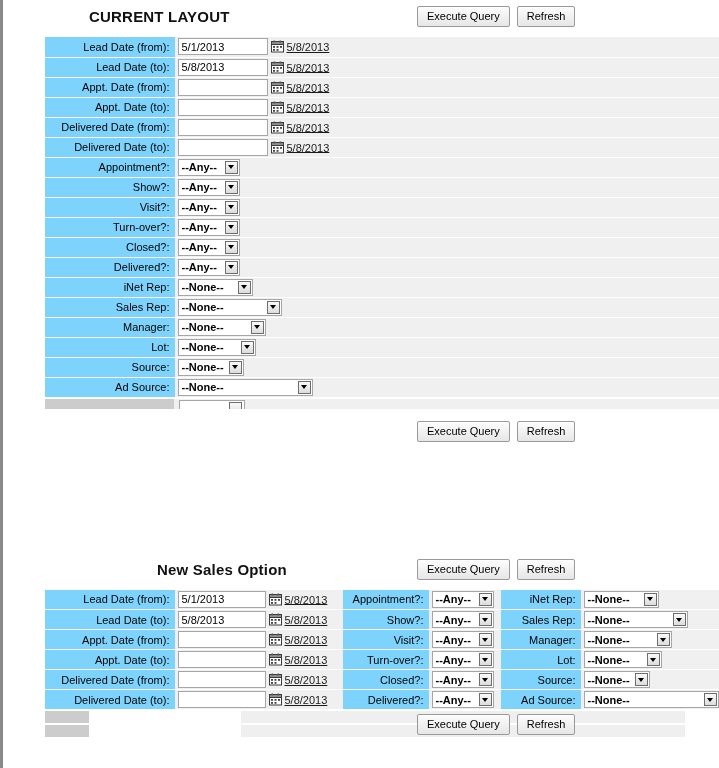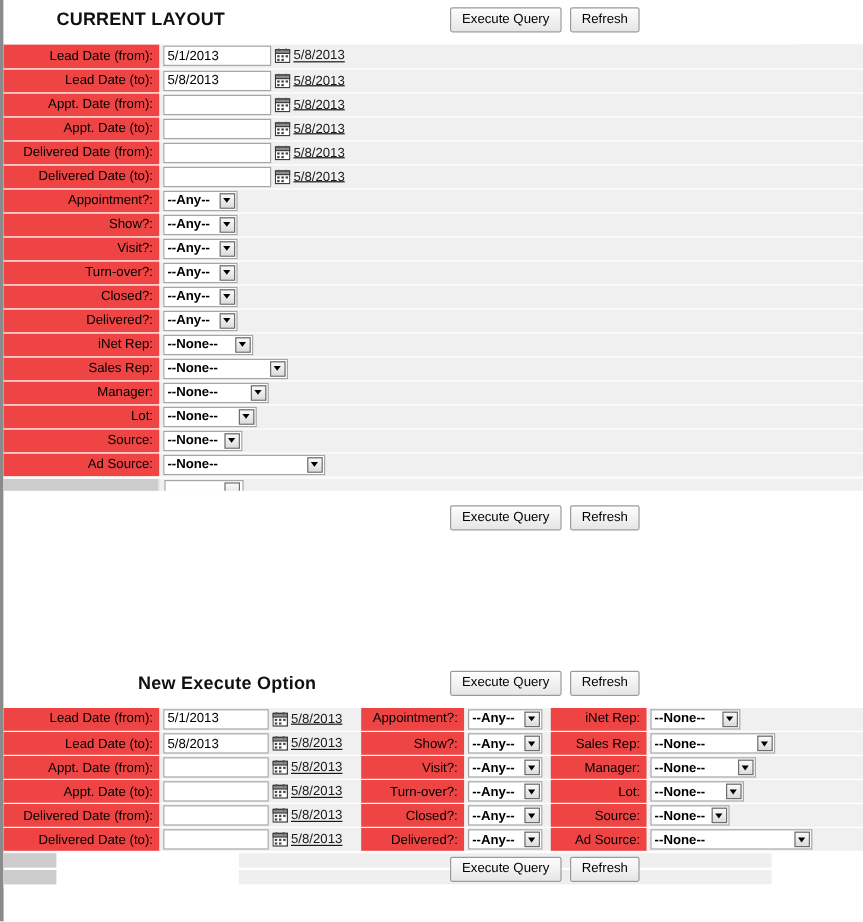--- a/index.html
+++ b/index.html
@@ -13,21 +13,21 @@
     overflow: hidden;
   }
   .page {
     position: relative;
     width: 719px; height: 768px;
     border-left: 3px solid #8a8a8a;
     background: #ffffff;
   }
 
   
-  .section { position: relative; width: 660px; }
+  .section { position: relative; width: 660px; margin-left: 42px; }
 
   .section-head {
     position: relative;
     height: 37px;
     background: #ffffff;
   }
   .section-title {
     position: absolute;
     left: 44px; top: 8px;
     font-size: 15px;
@@ -66,21 +66,21 @@
     background: #f0f0f0;
   }
   .ftable tr { height: 20px; }
   .ftable td {
     padding: 0;
     vertical-align: middle;
     background: #f0f0f0;
     border-bottom: 1px solid #ffffff;
   }
   td.lbl {
-    background: #ef4444;
+    background: #7dd3fc;
     text-align: right;
     padding-right: 5px;
     font-size: 11px;
     color: #000;
     white-space: nowrap;
     border-right: 1px solid #f0f0f0;
   }
   td.fld { padding-left: 2px; white-space: nowrap; }
 
   
@@ -409,21 +409,21 @@
         <button class="btn">Refresh</button>
       </div>
     </div>
   </div>
 
   <div style="height:106px;background:#ffffff;"></div>
 
   <div class="section">
 
     <div class="section-head">
-      <div class="section-title centered">New Execute Option</div>
+      <div class="section-title centered">New Sales Option</div>
       <div class="btnbar">
         <button class="btn">Execute Query</button>
         <button class="btn">Refresh</button>
       </div>
     </div>
 
     <table class="ftable">
       <tbody>
           <tr>
             <td class="lbl" style="width: 130px;">Lead Date (from):</td>

